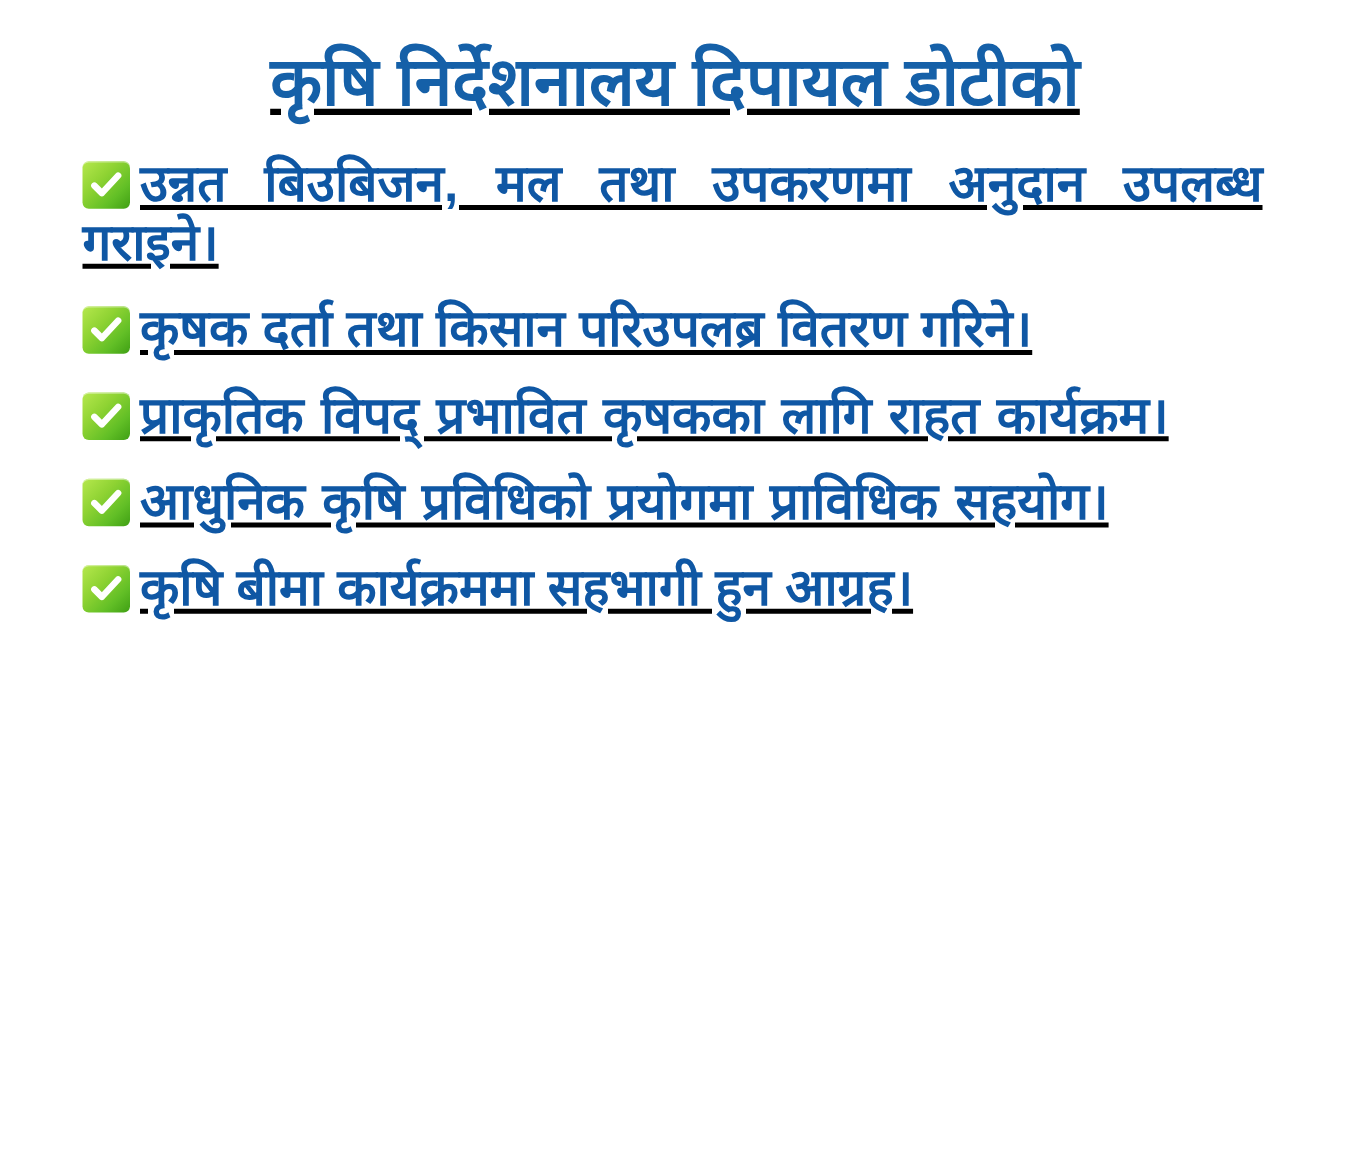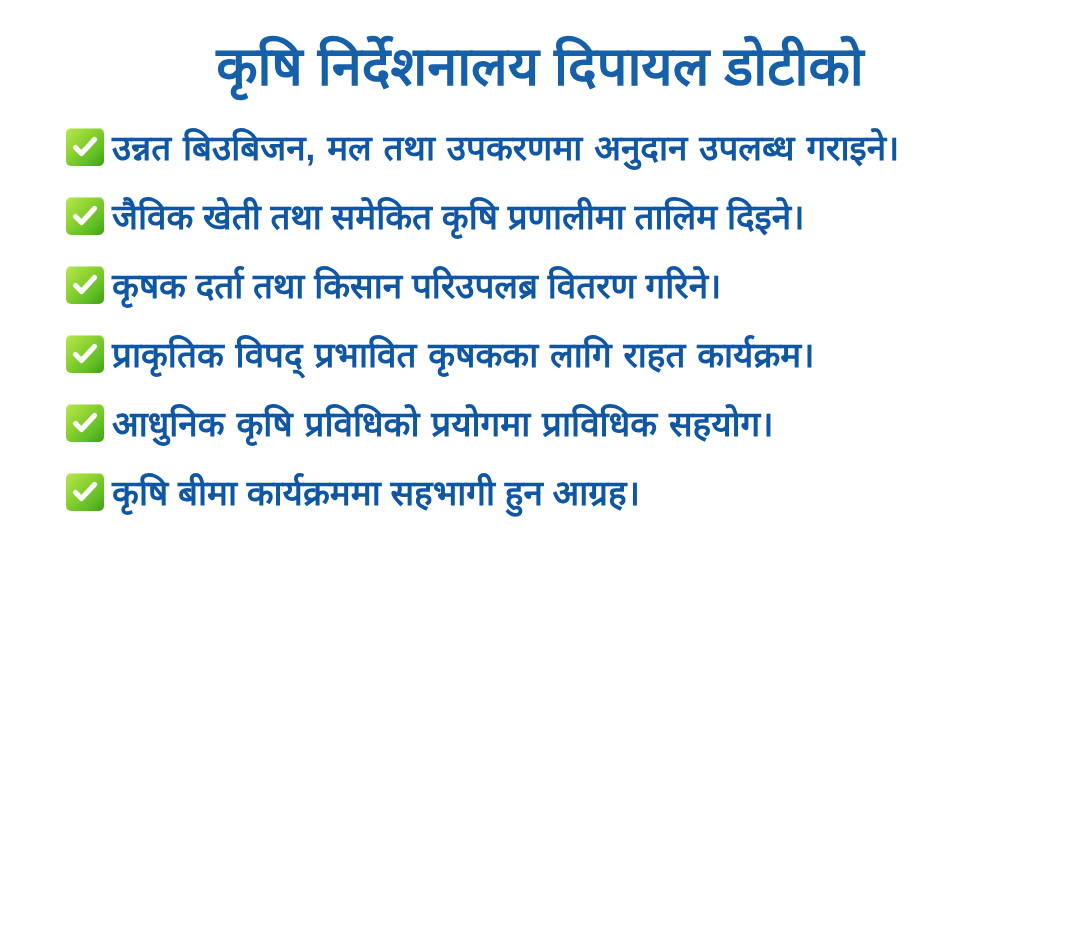--- a/index.html
+++ b/index.html
@@ -13,20 +13,21 @@
     overflow: hidden;
     font-family: "Liberation Sans", "DejaVu Sans", sans-serif;
   }
 
   .poster {
     position: relative;
     width: 1080px;
     height: 915px;
     background: #ffffff;
     box-sizing: border-box;
+    text-decoration: underline;
   }
 
   
   .title-block {
     padding: 34px 70px 0 70px;
     text-align: center;
   }
   .title-line {
     color: #1560a8;
     font-weight: bold;
@@ -45,21 +46,21 @@
     padding: 0;
     list-style: none;
     padding-top: 26px;
   }
   .notice-item {
     position: relative;
     margin: 0 0 22px 0;
     padding: 0 70px 0 66px;
     color: #0f57a4;
     font-weight: bold;
-    font-size: 35px;
+    font-size: 41px;
     line-height: 47px;
     text-align: justify;
     text-justify: inter-word;
   }
   .notice-item:last-child {
     margin-bottom: 18px;
   }
 
   
   .notice-item .item-text {
@@ -102,27 +103,20 @@
   <ul class="notice-list">
 
     <li class="notice-item gap-wide">
       <span class="check-icon">
         <svg viewBox="0 0 30 30" aria-hidden="true">
           <path d="M5.5 15.5 L11.5 21.5 L24.5 7.5" fill="none" stroke="#ffffff" stroke-width="5.2" stroke-linecap="round" stroke-linejoin="round"></path>
         </svg>
       </span><span class="item-text">उन्नत बिउबिजन, मल तथा उपकरणमा अनुदान उपलब्ध गराइने।</span>
     </li>
 
-    <li class="notice-item">
-      <span class="check-icon">
-        <svg viewBox="0 0 30 30" aria-hidden="true">
-          <path d="M5.5 15.5 L11.5 21.5 L24.5 7.5" fill="none" stroke="#ffffff" stroke-width="5.2" stroke-linecap="round" stroke-linejoin="round"></path>
-        </svg>
-      </span><span class="item-text">जैविक खेती तथा समेकित कृषि प्रणालीमा तालिम दिइने।</span>
-    </li>
 
     <li class="notice-item">
       <span class="check-icon">
         <svg viewBox="0 0 30 30" aria-hidden="true">
           <path d="M5.5 15.5 L11.5 21.5 L24.5 7.5" fill="none" stroke="#ffffff" stroke-width="5.2" stroke-linecap="round" stroke-linejoin="round"></path>
         </svg>
       </span><span class="item-text">कृषक दर्ता तथा किसान परिउपलब्र वितरण गरिने।</span>
     </li>
 
     <li class="notice-item gap-wide">

